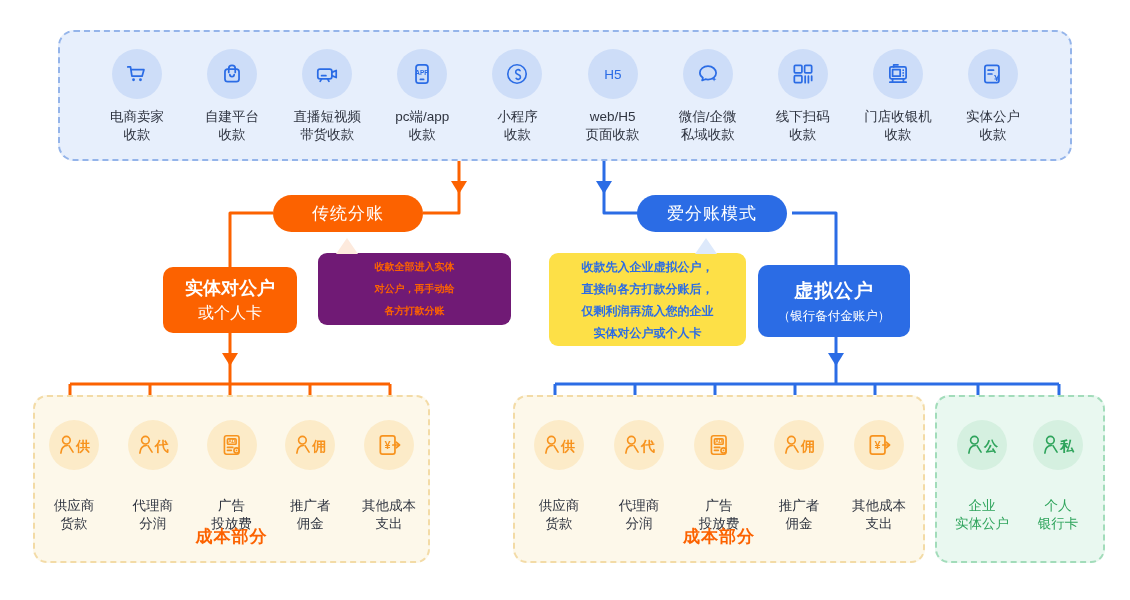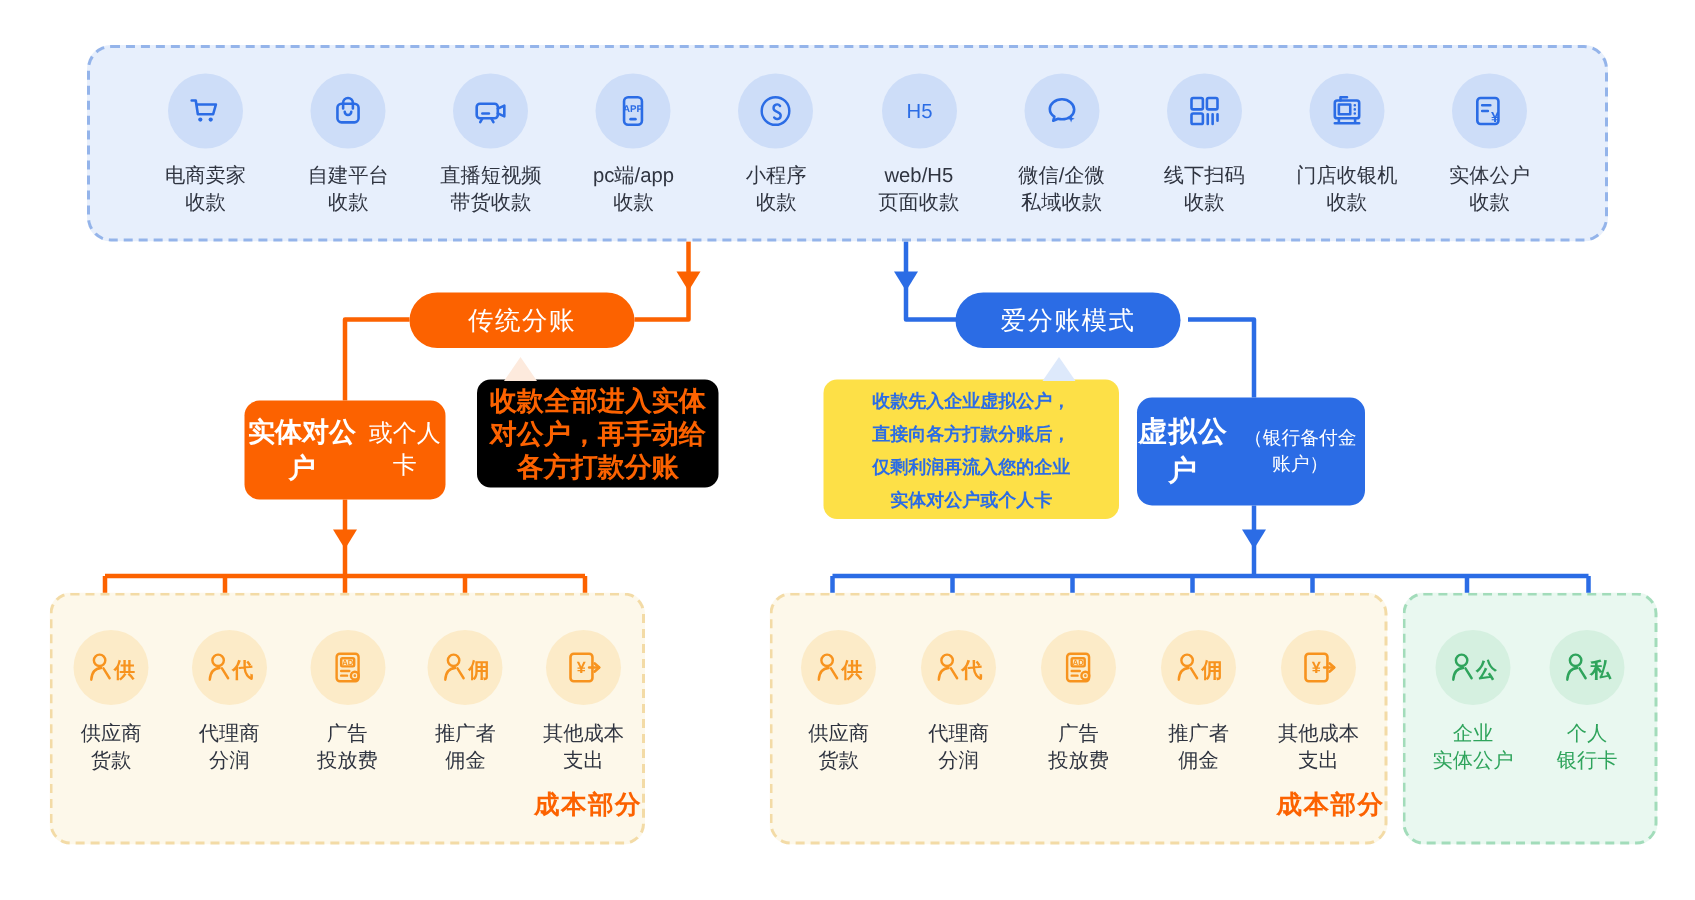--- a/index.html
+++ b/index.html
@@ -24,57 +24,57 @@
     display:flex;align-items:center;justify-content:center;flex:none;}
   .top-label{font-size:13.5px;line-height:1.3;color:var(--text-dark);text-align:center;white-space:pre-line;}
 
   
   .pill{position:absolute;height:37px;border-radius:19px;color:#fff;font-size:17px;letter-spacing:1px;
     display:flex;align-items:center;justify-content:center;z-index:2;}
   #pill-trad{left:273px;top:195px;width:150px;background:var(--orange);}
   #pill-ai{left:637px;top:195px;width:150px;background:var(--blue);}
 
   
-  .acct{position:absolute;border-radius:10px;color:#fff;display:flex;flex-direction:row;
+  .acct{position:absolute;border-radius:10px;color:#fff;display:flex;flex-direction:column;
     align-items:center;justify-content:center;text-align:center;z-index:2;}
   #box-entity{left:163px;top:267px;width:134px;height:66px;background:var(--orange);gap:3px;}
   #box-entity .t1{font-size:18px;font-weight:bold;}
   #box-entity .t2{font-size:16px;}
   #box-virtual{left:758px;top:265px;width:152px;height:72px;background:var(--blue);gap:4px;}
   #box-virtual .t1{font-size:19px;font-weight:bold;letter-spacing:1px;}
   #box-virtual .t2{font-size:12.5px;text-align:center;}
 
   
   .note{position:absolute;border-radius:9px;display:flex;align-items:center;justify-content:center;
     text-align:center;font-weight:600;white-space:pre-line;z-index:1;}
   .note:before{content:"";position:absolute;top:-15px;width:0;height:0;
     border-left:11px solid transparent;border-right:11px solid transparent;border-bottom:16px solid;}
-  #note-trad{left:318px;top:253px;width:161px;height:72px;background:#000000;color:var(--orange);
-    font-size:18px;line-height:22px;}
+  #note-trad{left:318px;top:253px;width:193px;height:72px;background:#701a75;color:var(--orange);
+    font-size:10px;line-height:22px;}
   #note-trad:before{left:18px;border-bottom-color:#fdeadd;}
   #note-ai{left:549px;top:253px;width:197px;height:93px;background:#fde047;color:var(--blue);
     font-size:12px;line-height:22px;}
   #note-ai:before{left:146px;border-bottom-color:#dde9fb;}
 
   
   .group{position:absolute;top:395px;height:168px;border-radius:14px;box-sizing:border-box;z-index:1;}
   .group-cost{background:#fdf8ea;border:2px dashed #f3dba6;}
   #cost-left{left:33px;width:397px;}
   #cost-right{left:513px;width:412px;}
   #profit{left:935px;width:170px;background:#e9f8f0;border:2px dashed #a2dcba;}
   .group-items{display:flex;justify-content:space-between;align-items:flex-start;padding:23px 6px 0;}
   #cost-right .group-items{padding:23px 11px 0;}
   #profit .group-items{padding:23px 12px 0;}
   .b-item{width:66px;display:flex;flex-direction:column;align-items:center;gap:10px;}
   .b-circle{width:50px;height:50px;border-radius:50%;display:flex;align-items:center;justify-content:center;flex:none;}
   .group-cost .b-circle{background:#fcebc8;color:var(--orange-icon);}
   #profit .b-circle{background:#d5f0e0;color:var(--green);}
-  .b-label{font-size:13.5px;line-height:1.3;color:var(--text-dark);text-align:center;white-space:pre-line;}
+  .b-label{font-size:13.5px;line-height:1.3;color:var(--text-dark);text-align:center;white-space:pre-line;margin-top:17px;}
   #profit .b-label{color:var(--green);}
-  .caption{position:absolute;left:0;bottom:13px;width:100%;text-align:right;
+  .caption{position:absolute;left:0;bottom:13px;width:100%;text-align:center;
     font-size:17px;font-weight:bold;letter-spacing:1px;}
   .group-cost .caption{color:var(--orange);}
   #profit .caption{color:var(--blue);}
 
   
   .person{display:flex;align-items:flex-end;}
   .person .badge{font-size:14px;font-weight:bold;line-height:1;margin:0 0 3px -3px;}
   .icon-svg{display:block;}
 </style>
 </head>

